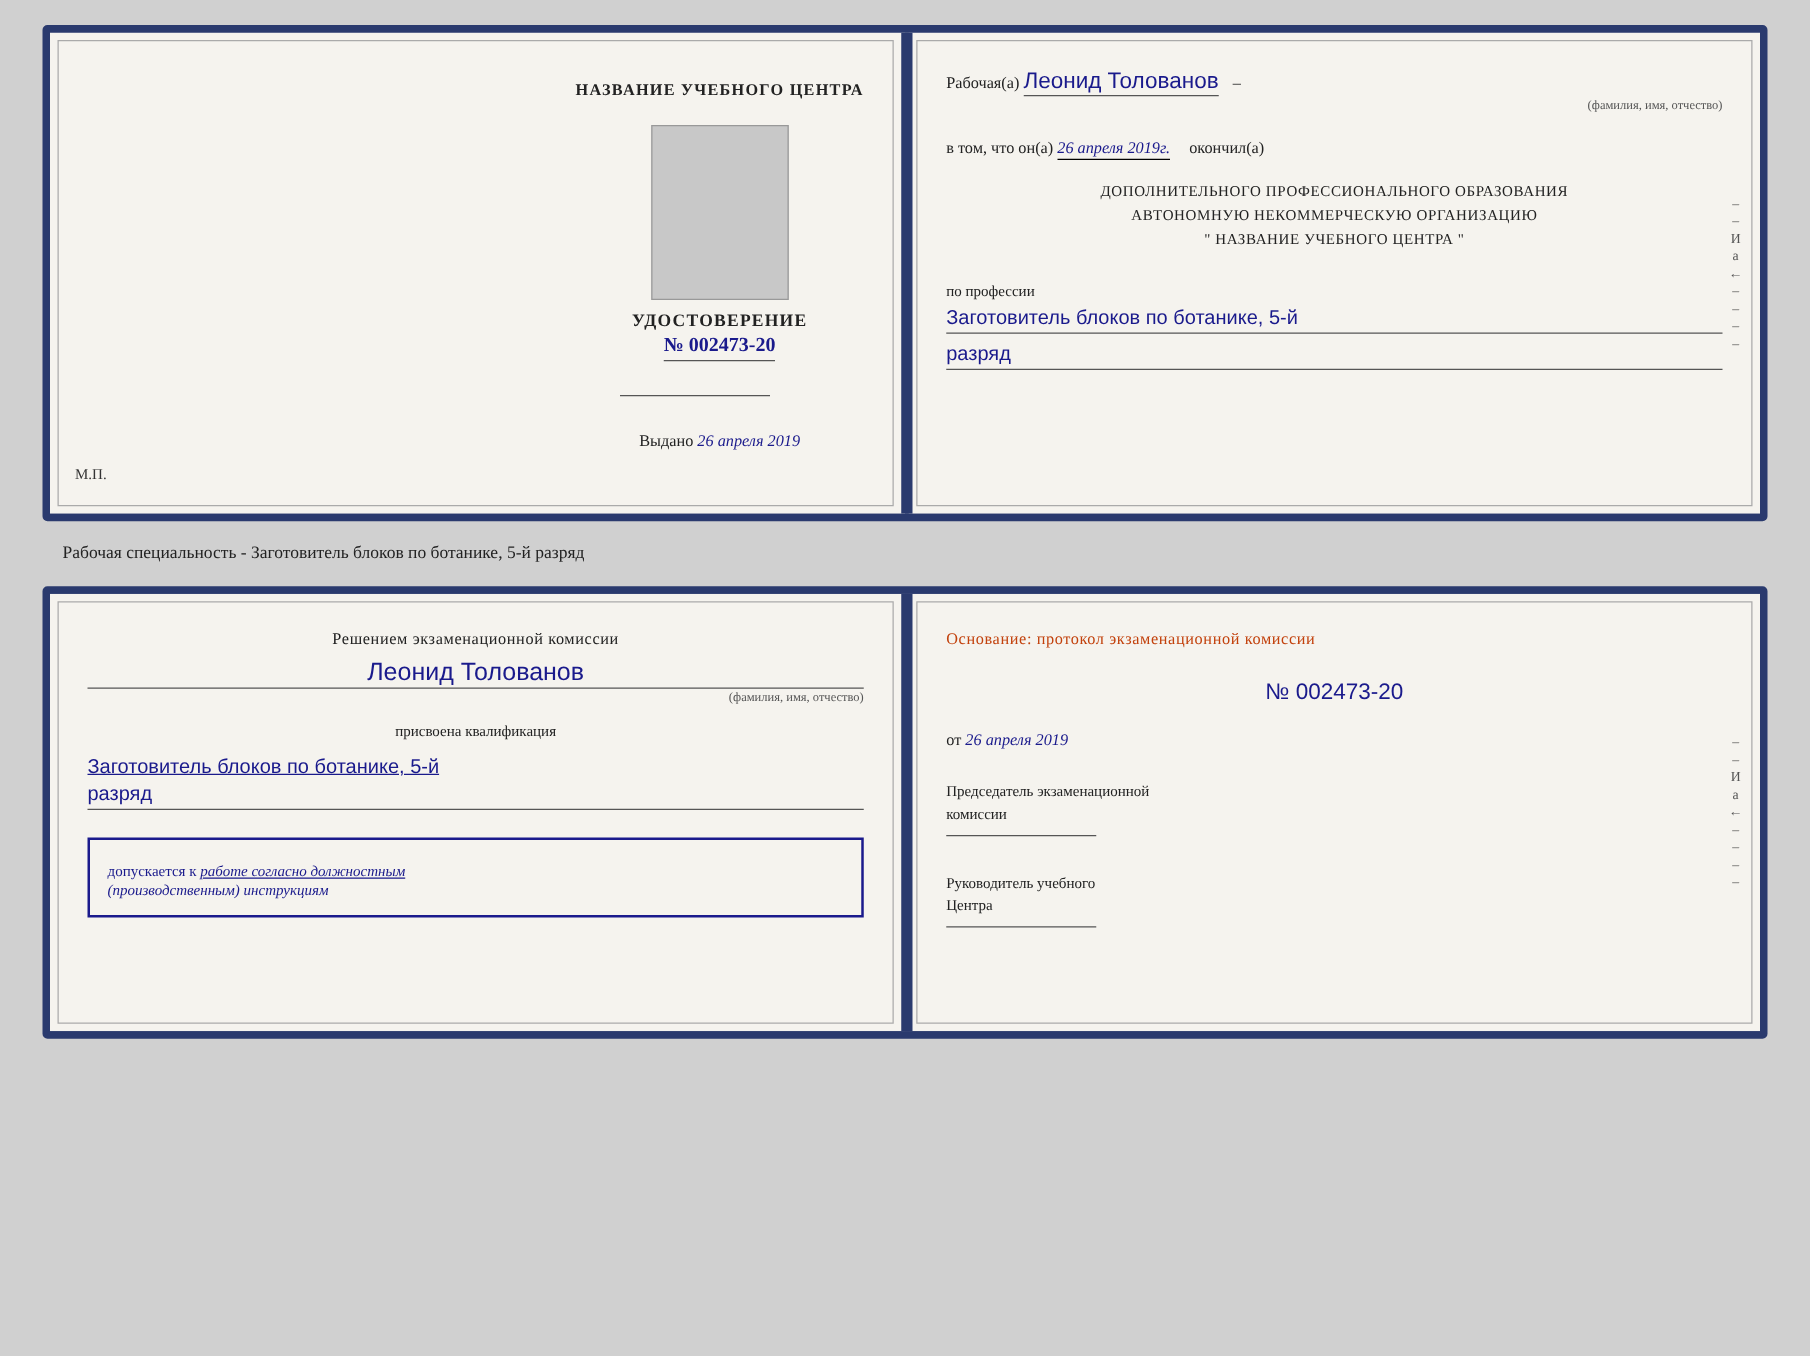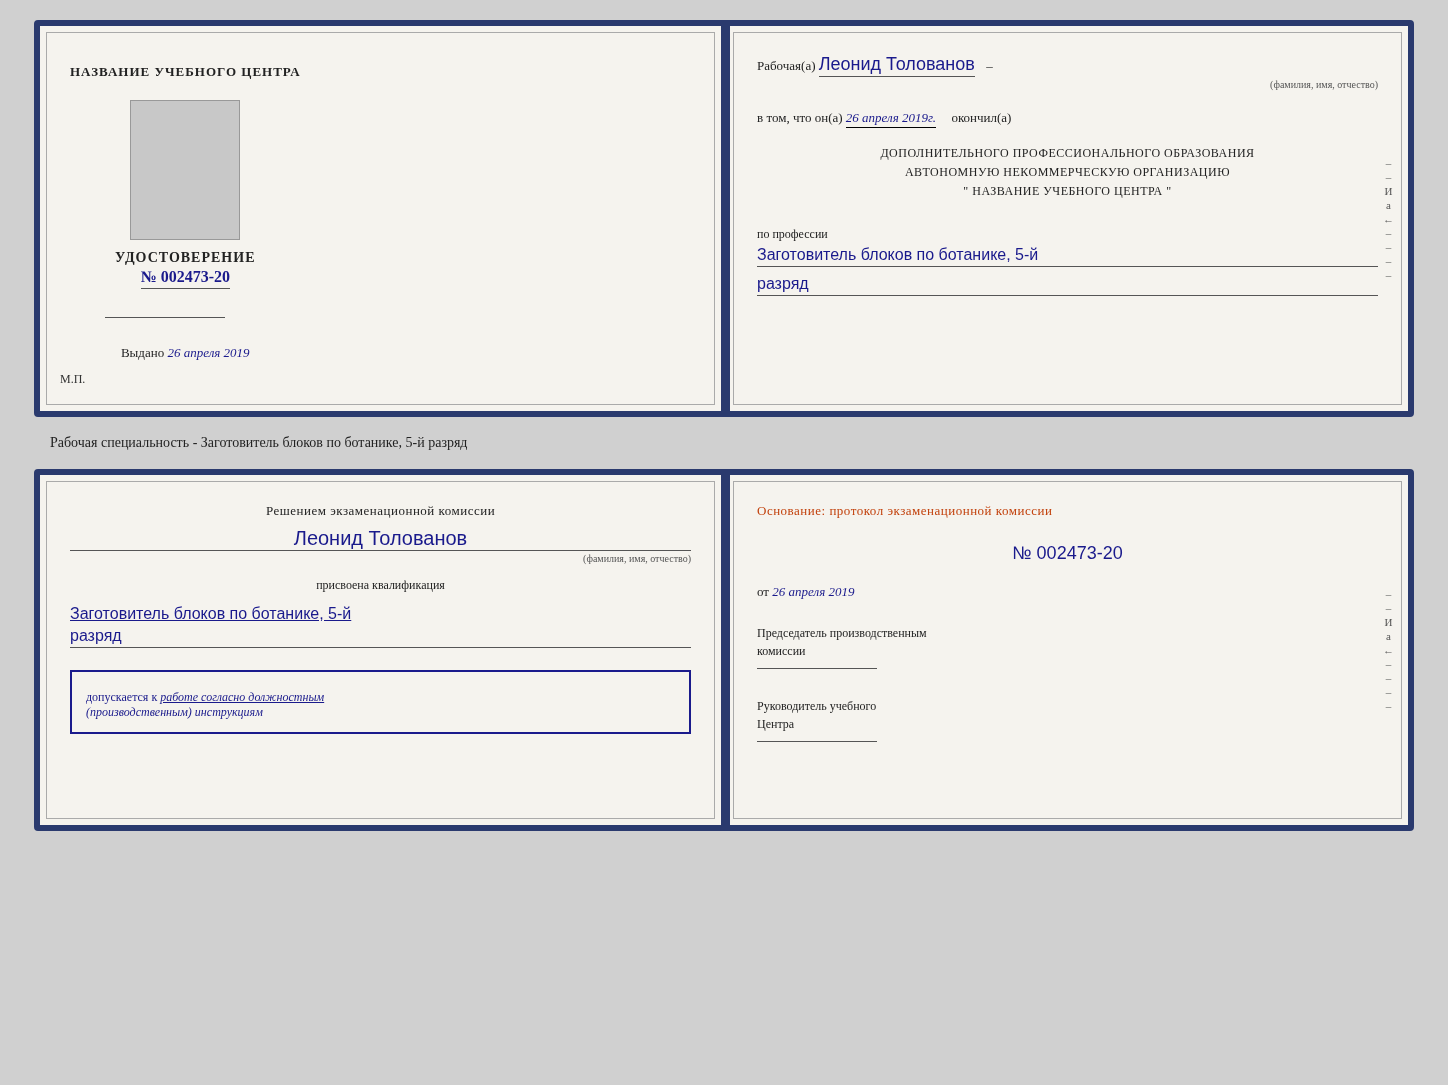--- a/index.html
+++ b/index.html
@@ -55,21 +55,21 @@
       position: absolute;
       top: 6px; left: 6px; right: 6px; bottom: 6px;
       border: 1px solid #aaa;
       pointer-events: none;
     }
 
     
     .top-doc .left {
       display: flex;
       flex-direction: column;
-      align-items: flex-start;
+      align-items: flex-end;
       justify-content: space-between;
     }
 
     .training-center-label {
       font-size: 13px;
       letter-spacing: 1px;
       text-align: center;
       color: #222;
       margin-top: 10px;
       text-transform: uppercase;
@@ -486,21 +486,21 @@
       <div class="osnovanie-label">Основание: протокол экзаменационной комиссии</div>
 
       <div class="protocol-number">№  002473-20</div>
 
       <div class="ot-date">
         <span>от</span>
         <span class="ot-date-value">26 апреля 2019</span>
       </div>
 
       <div class="predsedatel-block">
-        <div class="predsedatel-label">Председатель производственным</div>
+        <div class="predsedatel-label">Председатель экзаменационной</div>
         <div class="predsedatel-label">комиссии</div>
         <span class="sign-line"></span>
       </div>
 
       <div class="rukovoditel-block">
         <div class="rukovoditel-label">Руководитель учебного</div>
         <div class="rukovoditel-label">Центра</div>
         <span class="sign-line"></span>
       </div>
 

